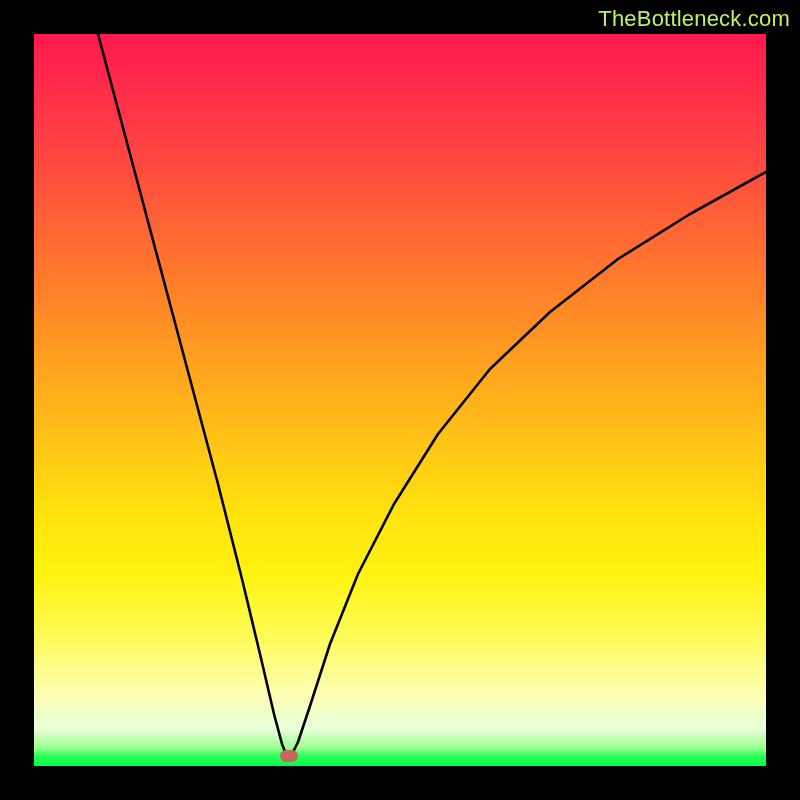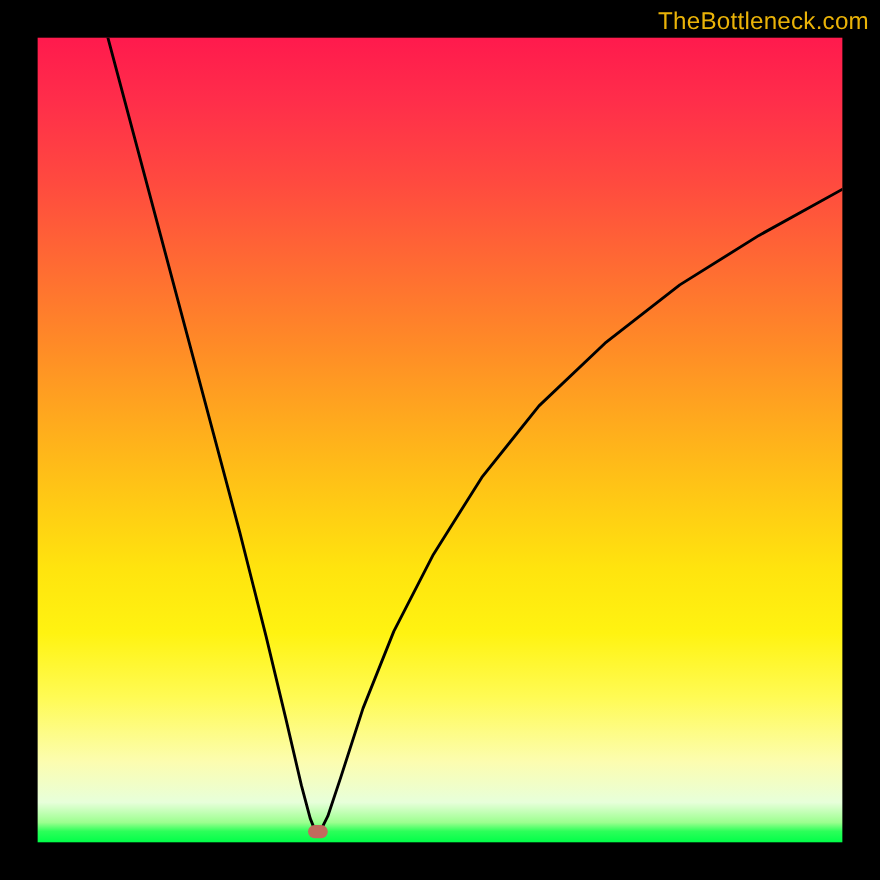--- a/index.html
+++ b/index.html
@@ -61,21 +61,21 @@
     width: 18px;
     height: 12px;
     border-radius: 6px;
     background: #c26a5d;
     transform: translate(-50%, -50%);
   }
   .attribution {
     position: absolute;
     top: 6px;
     right: 10px;
-    color: #eab308;
+    color: #bef264;
     font-size: 22px;
     font-weight: 500;
     letter-spacing: 0.2px;
     user-select: none;
   }
 </style>
 </head>
 <body>
 
 <div class="frame">

